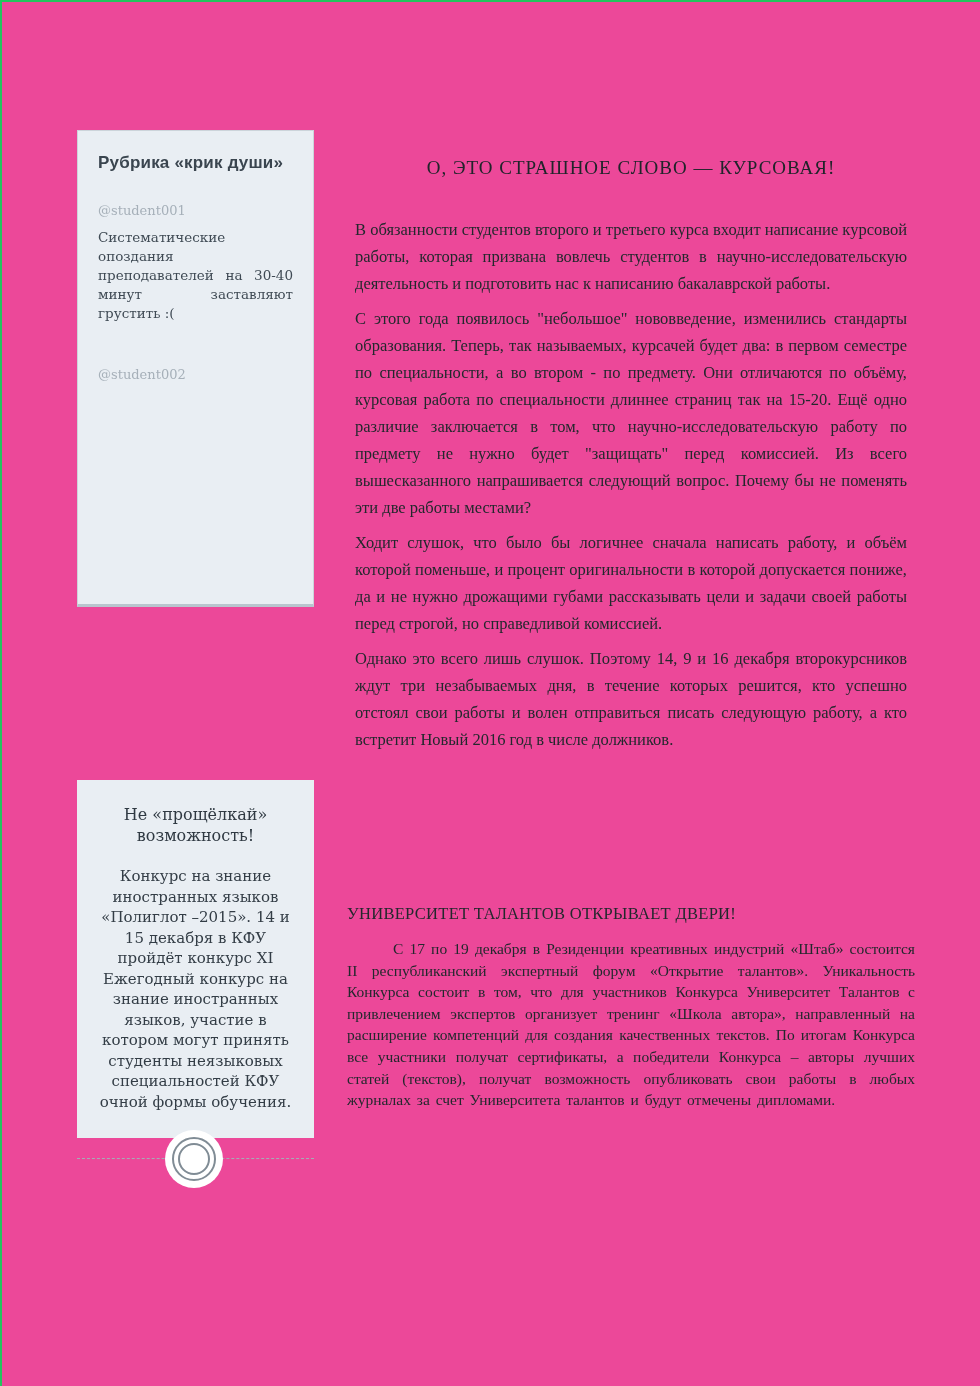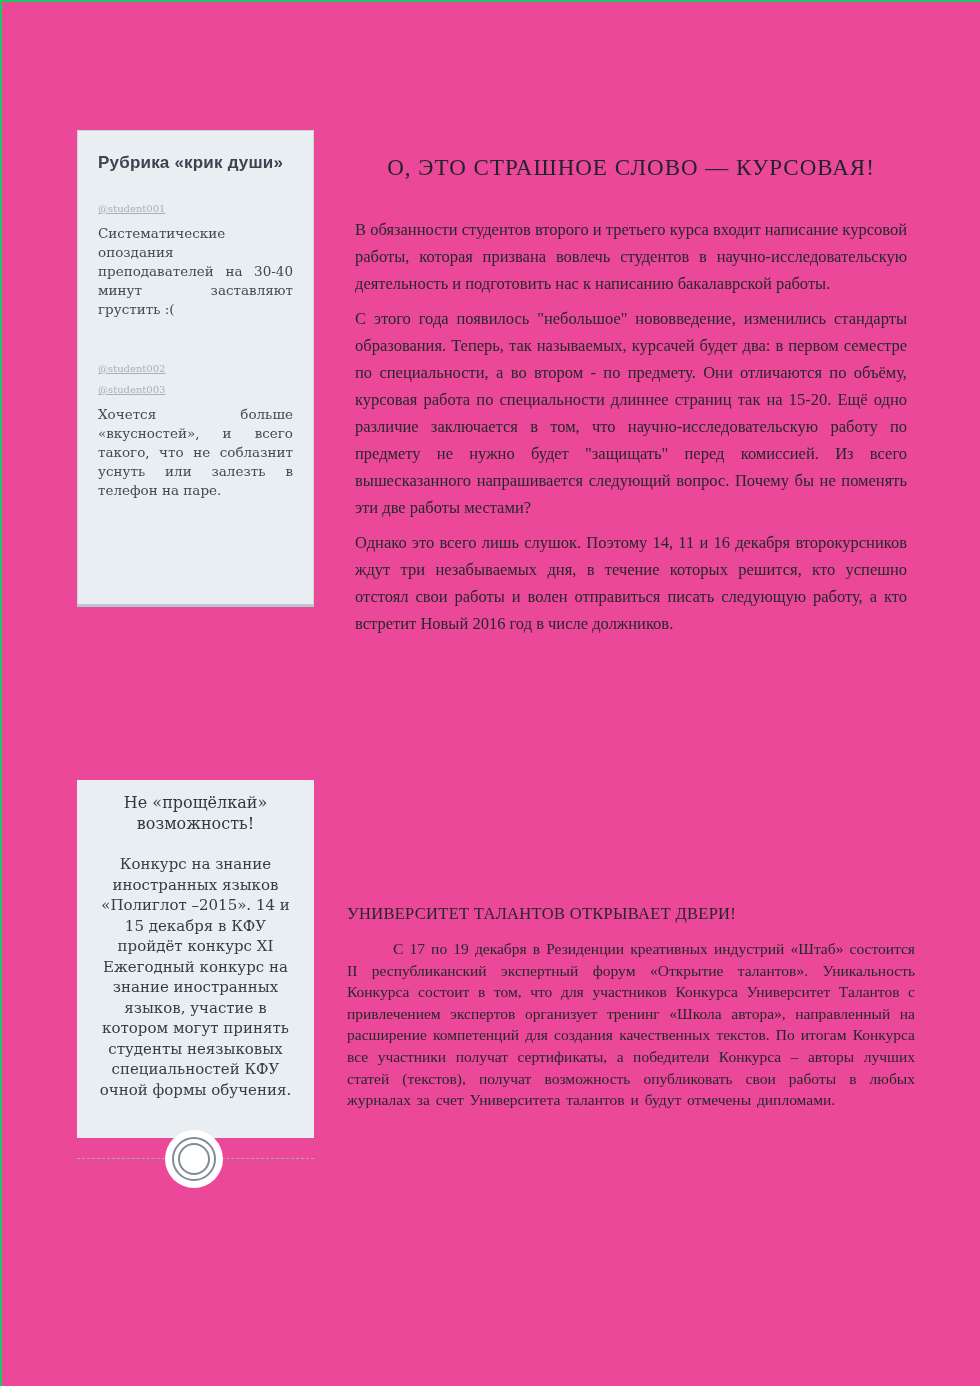--- a/index.html
+++ b/index.html
@@ -31,37 +31,36 @@
     font-family:"Liberation Sans", sans-serif;
     font-weight:bold;
     font-size:17px;
     line-height:20px;
     color:#3a454f;
     letter-spacing:.2px;
   }
   .handle{
     margin:0 0 10px 0;
     font-family:"DejaVu Serif", serif;
-    font-size:10px;
+    font-size:13px;
     color:#a6b0b9;
-    text-decoration:underline;
   }
   .quote{
     margin:10px 0 44px 0;
     font-family:"DejaVu Serif", serif;
     font-size:13.5px;
     line-height:19px;
     color:#3f4a54;
     text-align:justify;
   }
   .quote.last{margin-bottom:0;}
 
   .promo-box{
     top:778px;height:358px;
-    padding:12px 16px 0 16px;
+    padding:24px 16px 0 16px;
     text-align:center;
   }
   .promo-title{
     margin:0 auto 20px auto;
     width:200px;
     font-family:"DejaVu Serif", serif;
     font-weight:normal;
     font-size:16px;
     line-height:21px;
     color:#2f3942;
@@ -102,21 +101,21 @@
 
   
   .main-col{
     position:absolute;
     left:345px;top:152px;width:568px;
   }
   .article-title{
     margin:0 0 34px 0;
     font-family:"Liberation Serif", serif;
     font-weight:normal;
-    font-size:23px;
+    font-size:19px;
     line-height:28px;
     text-align:center;
     letter-spacing:1px;
     color:#20242a;
     white-space:nowrap;
   }
   .article-body p{
     margin:8px;
     font-size:16.5px;
     line-height:27px;
@@ -159,43 +158,40 @@
 
     <div class="entry">
       <p class="handle">@student001</p>
       <p class="quote">Систематические опоздания преподавателей на 30-40 минут заставляют грустить :(</p>
     </div>
 
     <div class="entry">
       <p class="handle">@student002</p>
     </div>
 
-    <div class="entry">
-      <p class="handle">@student003</p>
-      <p class="quote last">Хочется больше «вкусностей», и всего такого, что не соблазнит уснуть или залезть в телефон на паре.</p>
-    </div>
   </aside>
 
   <aside class="sidebox promo-box">
     <h3 class="promo-title">Не «прощёлкай» возможность!</h3>
     <p class="promo-text">Конкурс на знание иностранных языков «Полиглот –2015».  14 и 15 декабря в КФУ пройдёт конкурс XI Ежегодный конкурс на знание иностранных языков, участие  в котором могут принять студенты неязыковых специальностей КФУ очной формы обучения.</p>
   </aside>
 
   <div class="dash-line"></div>
   <div class="notch"></div>
   <div class="ring-outer">
     <div class="ring-inner"></div>
   </div>
 
   <main class="main-col">
     <h1 class="article-title">О, ЭТО СТРАШНОЕ СЛОВО — КУРСОВАЯ!</h1>
     <div class="article-body">
       <p>В обязанности студентов второго и третьего курса входит написание курсовой работы, которая призвана вовлечь студентов в научно-исследовательскую деятельность и подготовить нас к написанию бакалаврской работы.</p>
       <p>С этого года появилось "небольшое" нововведение, изменились стандарты образования. Теперь, так называемых, курсачей будет два: в первом семестре по специальности, а во втором - по предмету. Они отличаются по объёму, курсовая работа по специальности длиннее страниц так на 15-20. Ещё одно различие заключается в том, что научно-исследовательскую работу по предмету не нужно будет "защищать" перед комиссией. Из всего вышесказанного напрашивается следующий вопрос. Почему бы не поменять эти две работы местами?</p>
-      <p>Однако это всего лишь слушок. Поэтому 14, 11 и 16 декабря второкурсников ждут три незабываемых дня, в течение которых решится, кто успешно отстоял свои работы и волен отправиться писать следующую работу, а кто встретит Новый 2016 год в числе должников.</p>
+      <p>Ходит слушок, что было бы логичнее сначала написать работу, и объём которой поменьше, и процент оригинальности в которой допускается пониже, да и не нужно дрожащими губами рассказывать цели и задачи своей работы перед строгой, но справедливой комиссией.</p>
+      <p>Однако это всего лишь слушок. Поэтому 14, 9 и 16 декабря второкурсников ждут три незабываемых дня, в течение которых решится, кто успешно отстоял свои работы и волен отправиться писать следующую работу, а кто встретит Новый 2016 год в числе должников.</p>
     </div>
   </main>
 
   <section class="article2">
     <h2 class="article2-title">УНИВЕРСИТЕТ ТАЛАНТОВ ОТКРЫВАЕТ ДВЕРИ!</h2>
     <p class="article2-text">С 17 по 19 декабря в Резиденции креативных индустрий «Штаб» состоится II республиканский экспертный форум «Открытие талантов».  Уникальность Конкурса состоит в том, что для участников Конкурса Университет Талантов с привлечением экспертов организует тренинг «Школа автора», направленный на расширение компетенций для создания качественных текстов. По итогам Конкурса все участники получат сертификаты, а победители Конкурса – авторы лучших статей (текстов), получат возможность опубликовать свои работы в любых журналах за счет Университета талантов и будут отмечены дипломами.</p>
   </section>
 
 </div>
 

